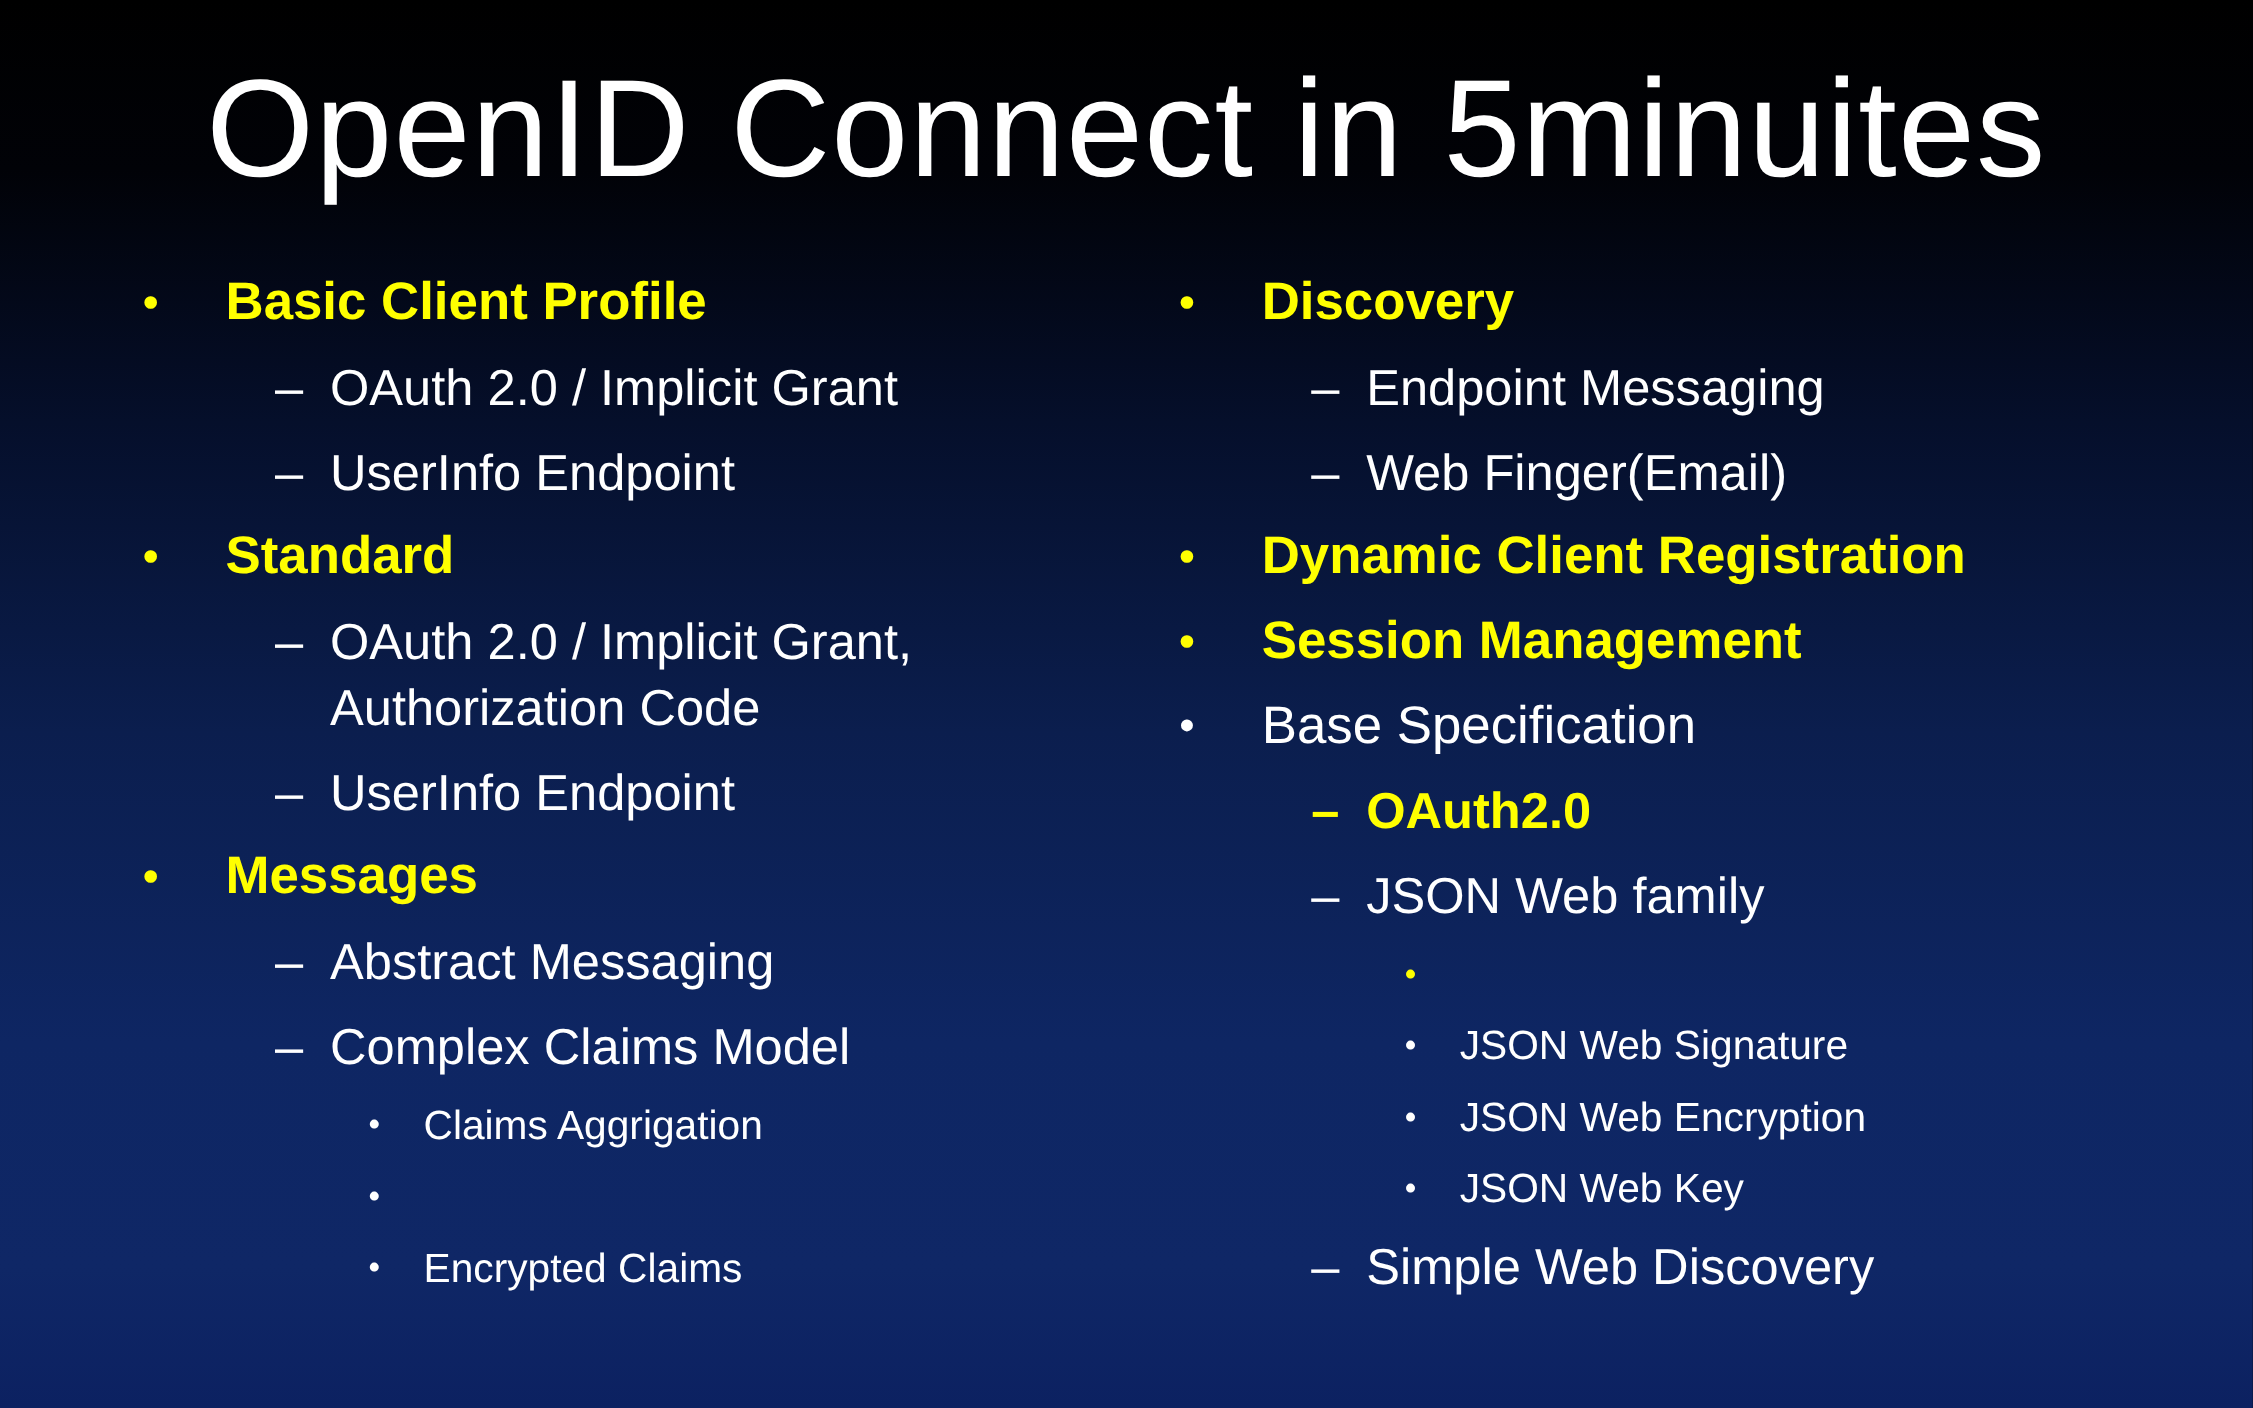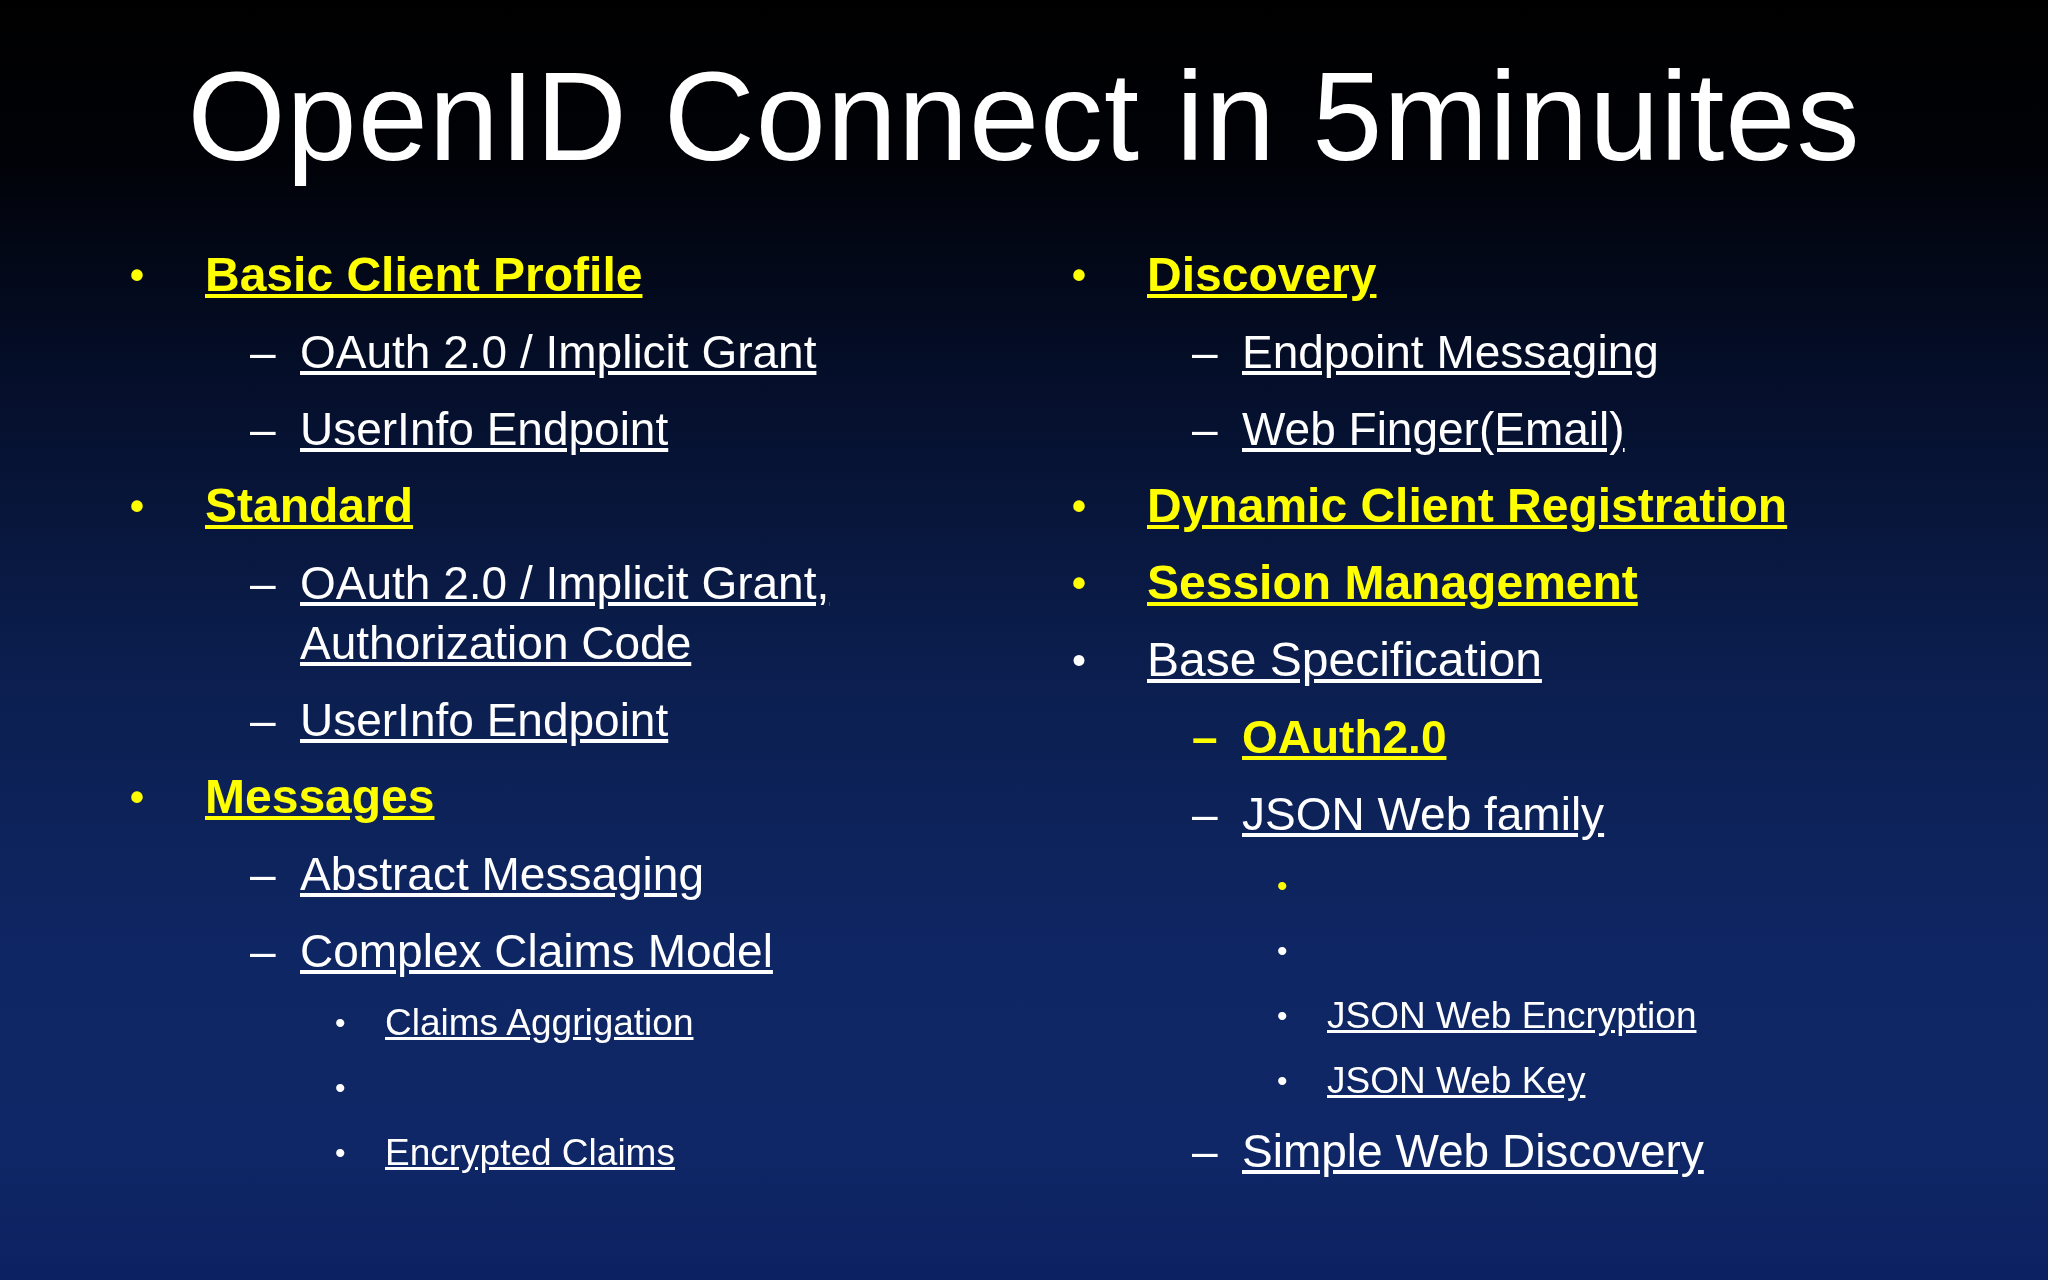--- a/index.html
+++ b/index.html
@@ -47,21 +47,21 @@
 
   .row {
     display: flex;
     align-items: flex-start;
     color: var(--white, #ffffff);
   }
   .row .marker {
     flex: 0 0 auto;
     text-align: left;
   }
-  .row .txt { flex: 1 1 auto; text-decoration: underline; }
+  .row .txt { flex: 1 1 auto; }
 
   .lv1 {
     font-size: 48px;
     line-height: 60px;
     margin-bottom: 17px;
   }
   .lv1 .marker { width: 75px; font-size: 40px; }
 
   .lv2 {
     padding-left: 120px;
@@ -170,20 +170,21 @@
     </div>
     <div class="row lv2">
       <span class="marker">–</span>
       <span class="txt">JSON Web family</span>
     </div>
     <div class="row lv3 yellow">
       <span class="marker">•</span>
     </div>
     <div class="row lv3">
       <span class="marker">•</span>
+      <span class="txt">JSON Web Signature</span>
     </div>
     <div class="row lv3">
       <span class="marker">•</span>
       <span class="txt">JSON Web Encryption</span>
     </div>
     <div class="row lv3">
       <span class="marker">•</span>
       <span class="txt">JSON Web Key</span>
     </div>
     <div class="row lv2">

